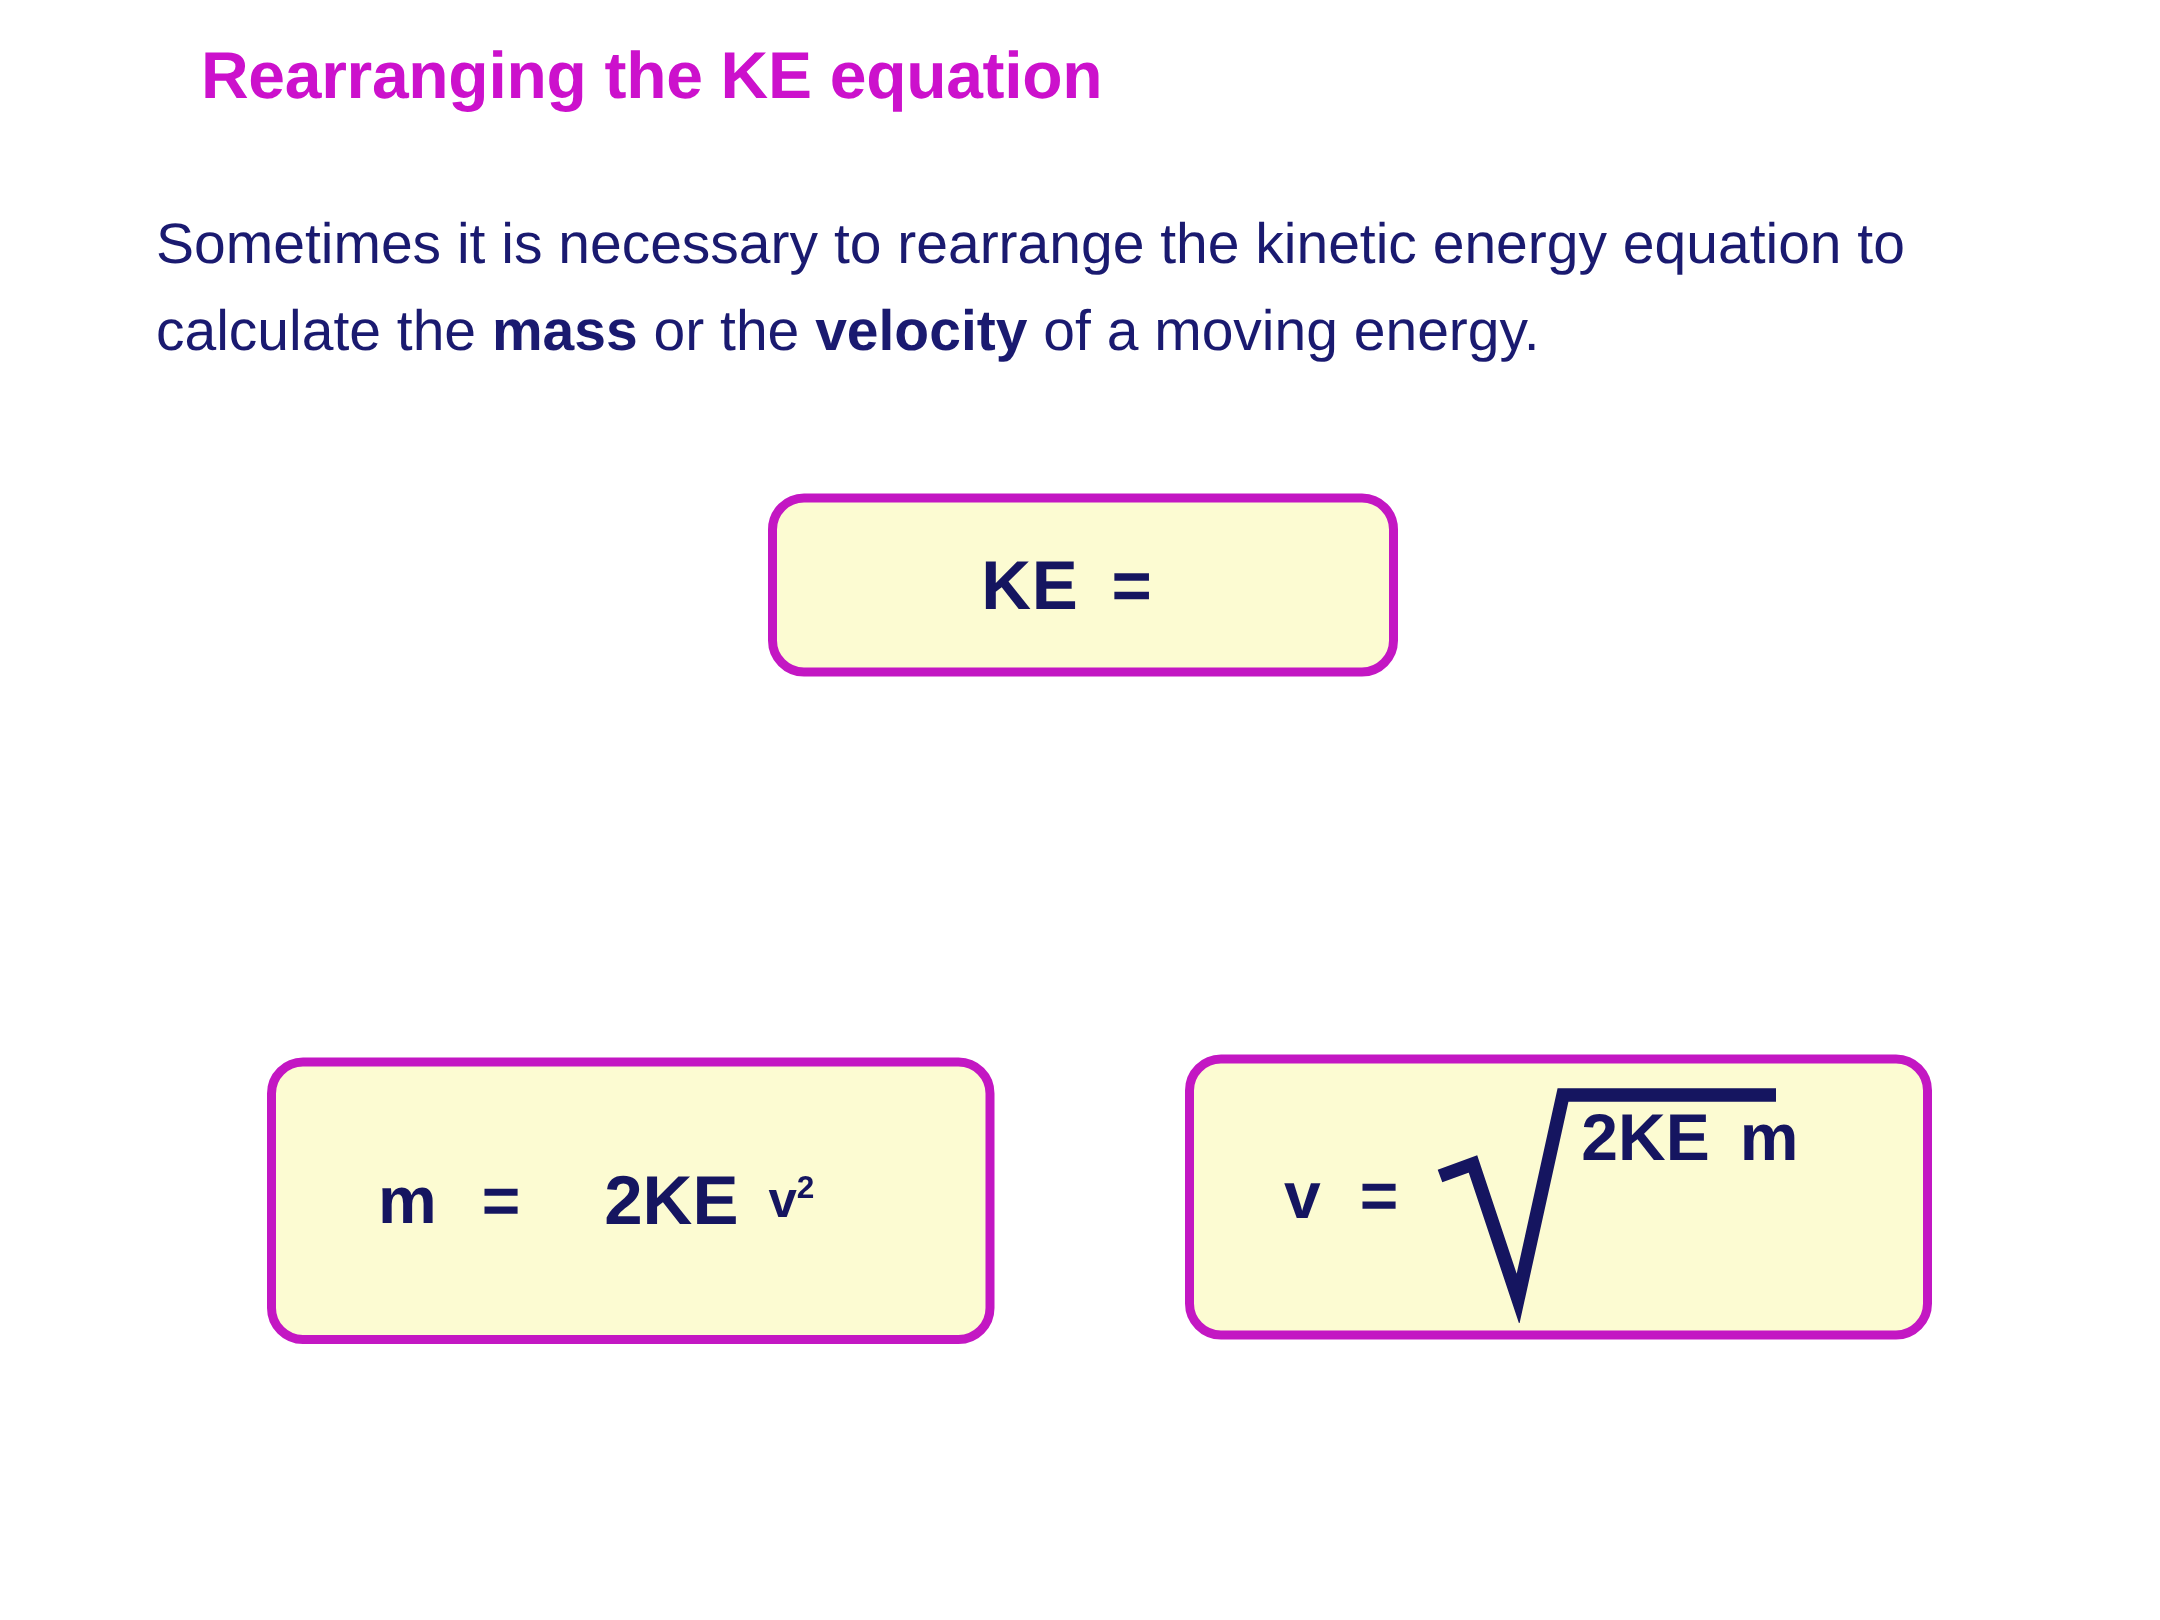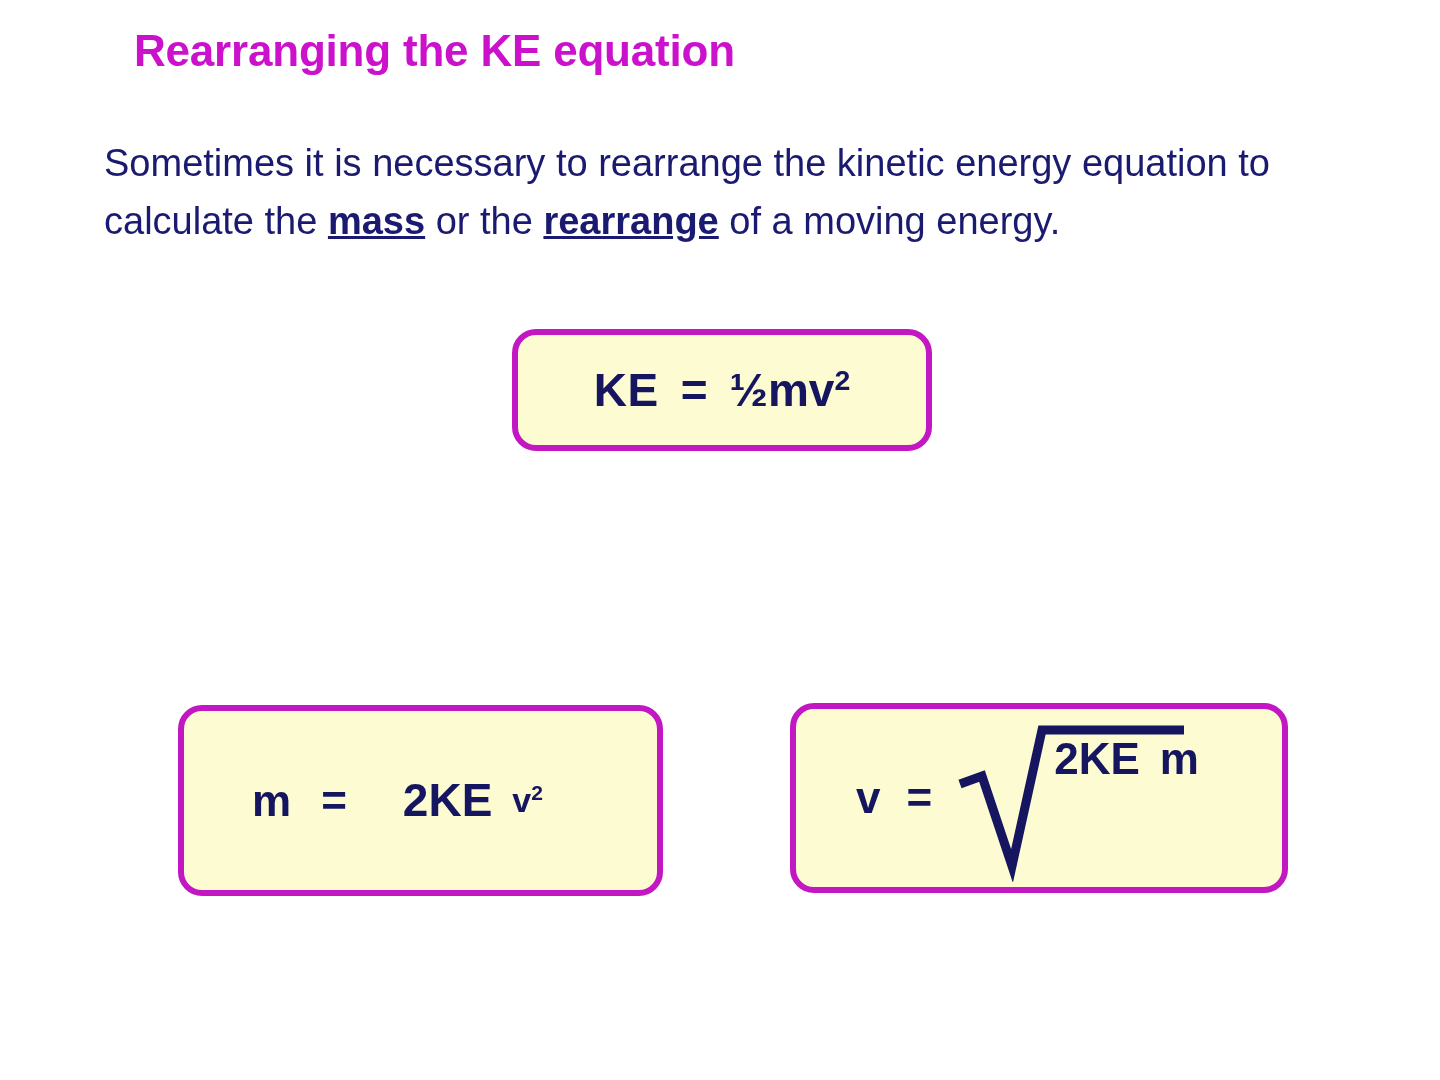--- a/index.html
+++ b/index.html
@@ -31,21 +31,21 @@
   
   .body-text {
     position: absolute;
     left: 104px;
     top: 134px;
     width: 1260px;
     font-size: 38px;
     line-height: 58px;
     color: #1a1a70;
   }
-  .body-text b { font-weight: bold; text-decoration: underline; }
+  .body-text b { font-weight: bold; }
 
   
   .formula-box {
     position: absolute;
     background: #fcfbd2;
     border: 6px solid #c317c3;
     border-radius: 24px;
     box-sizing: border-box;
     text-align: center;
   }
@@ -159,27 +159,26 @@
   }
   #frac-vel .numer { font-size: 44px; }
   #frac-vel .denom { font-size: 44px; }
   #frac-vel .fbar { height: 5px; margin: 4px 0; }
 </style>
 </head>
 <body>
 
 <div class="slide-title">Rearranging the KE equation</div>
 
-<div class="body-text"><span>Sometimes it is necessary to rearrange the kinetic energy equation to calculate the </span><b>mass</b><span> or the </span><b>rearrange</b><span> of a moving energy.</span></div>
+<div class="body-text"><span>Sometimes it is necessary to rearrange the kinetic energy equation to calculate the </span><b>mass</b><span> or the </span><b>velocity</b><span> of a moving energy.</span></div>
 
 <div class="formula-box" id="box-ke">
   <div class="eq-row" id="eq-ke">
     <span class="sym">KE</span>
     <span class="eqsign">=</span>
-    <span><span class="half">½</span><span>mv</span><sup>2</sup></span>
   </div>
 </div>
 
 <div class="formula-box" id="box-mass">
   <div class="eq-row" id="eq-mass">
     <span>m</span>
     <span class="eqsign">=</span>
     <span class="fraction" id="frac-mass">
       <span class="numer">2KE</span>
       <span class="fbar"></span>

